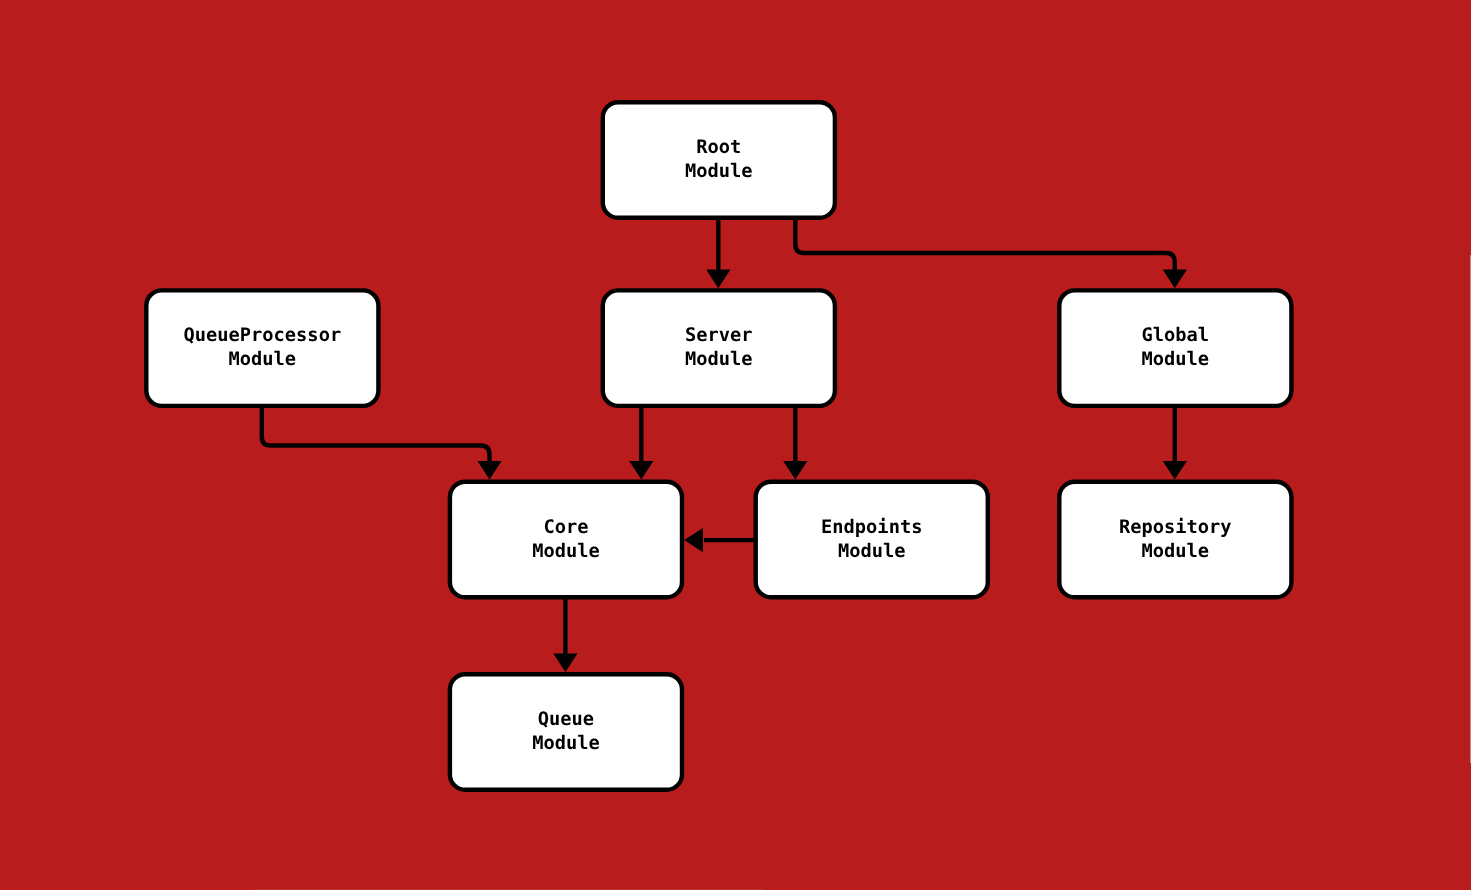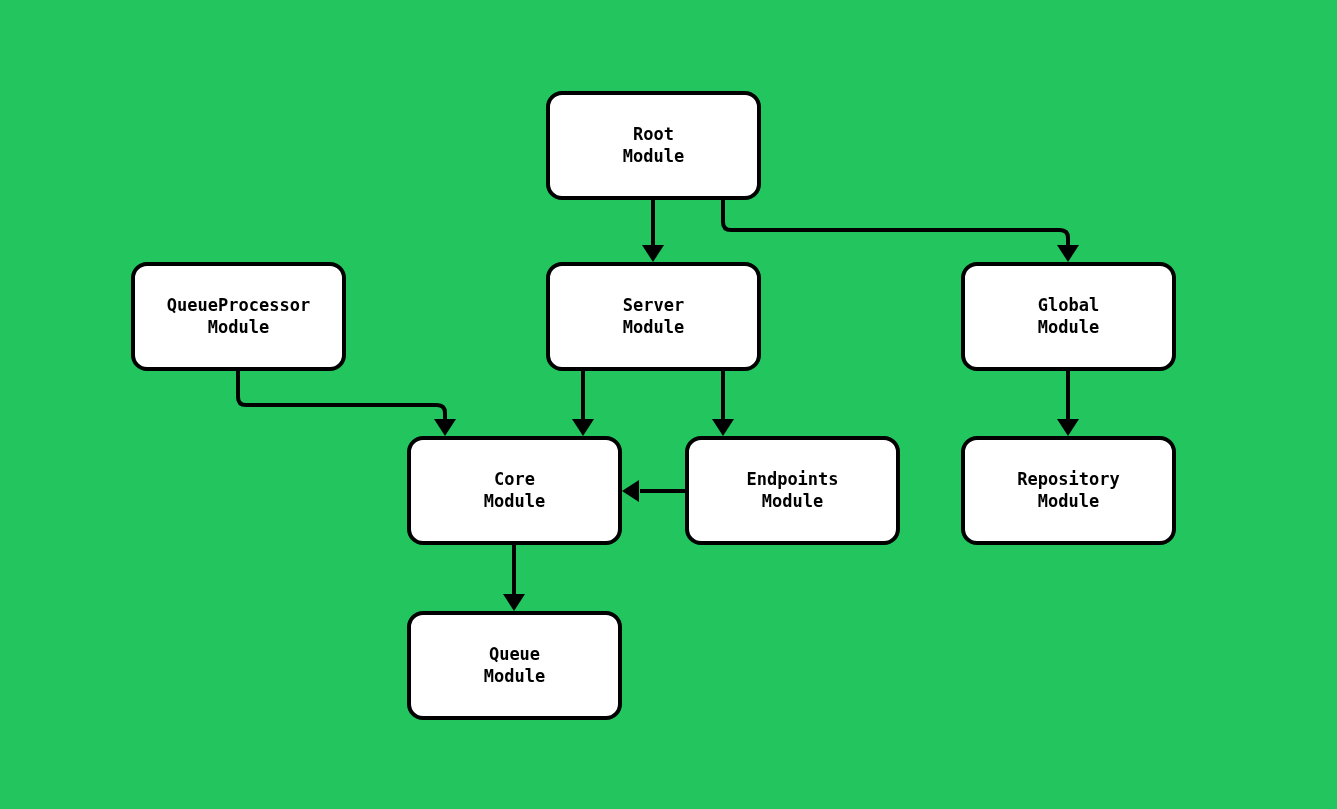--- a/index.html
+++ b/index.html
@@ -10,21 +10,21 @@
   body {
     width: 1337px;
     height: 809px;
     font-family: "DejaVu Sans Mono", "Liberation Mono", monospace;
     overflow: hidden;
   }
   #diagram-canvas {
     position: relative;
     width: 1337px;
     height: 809px;
-    background: #22c55e;
+    background: #b91c1c;
   }
   svg.diagram-svg {
     position: absolute;
     top: 0;
     left: 0;
     width: 1337px;
     height: 809px;
     display: block;
   }
   .node-box {

